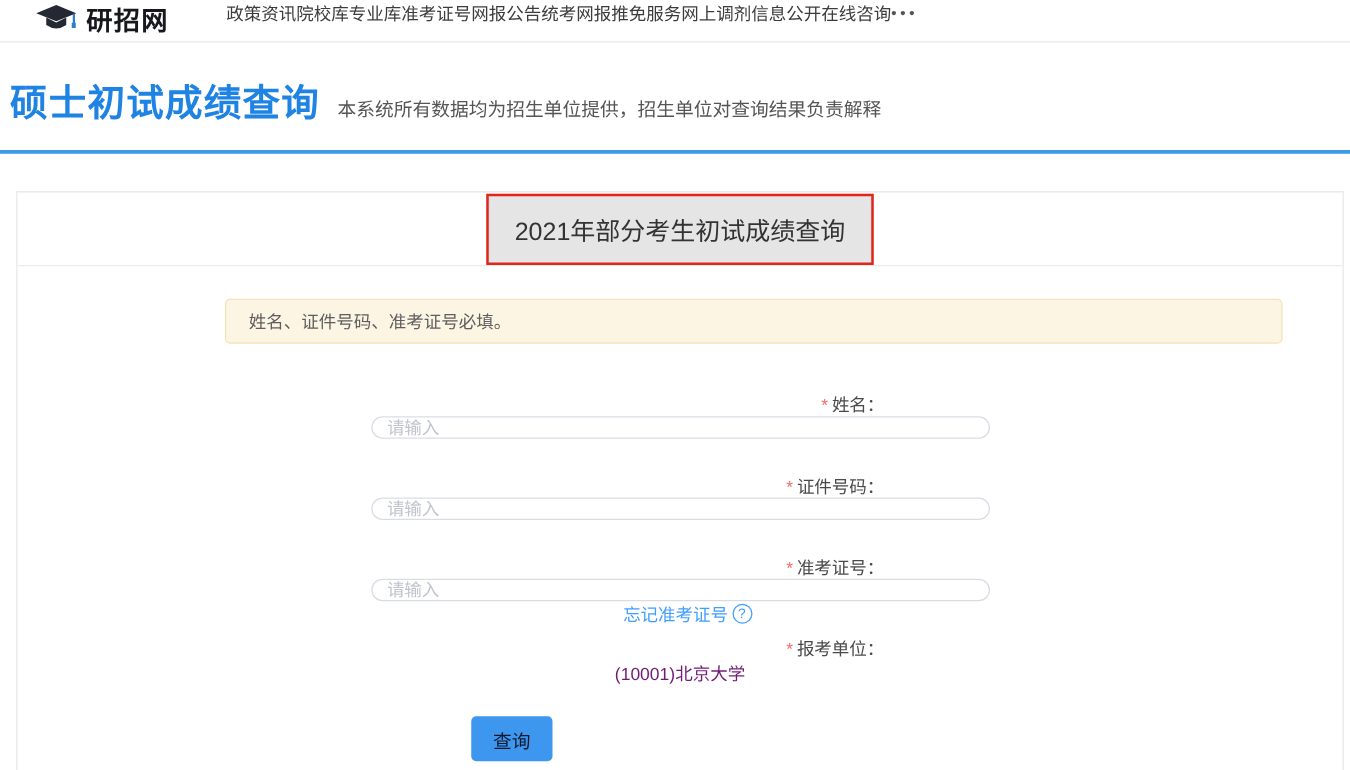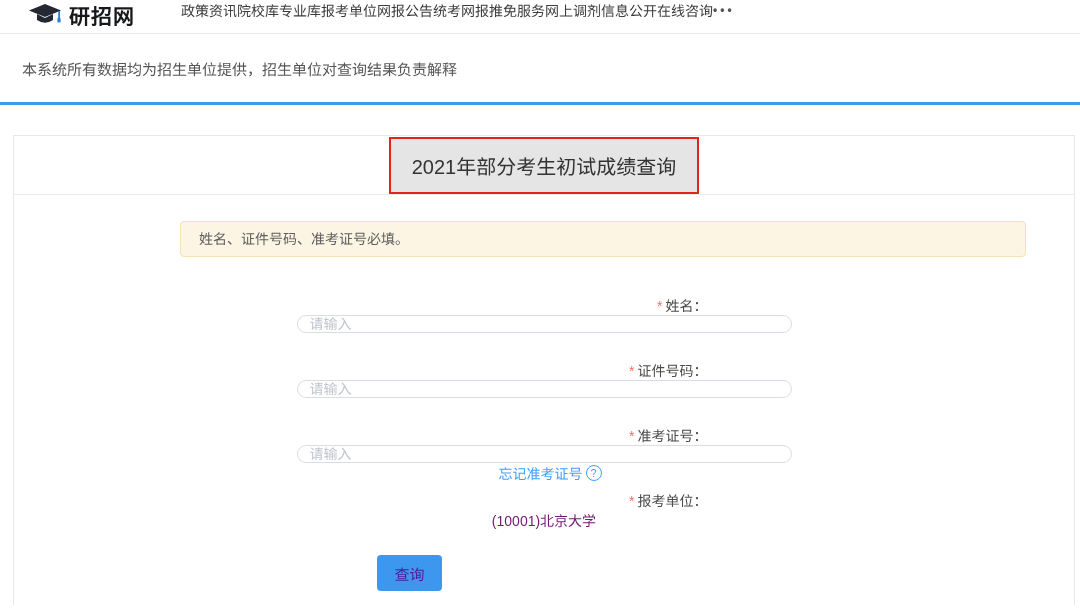--- a/index.html
+++ b/index.html
@@ -45,21 +45,21 @@
     padding: 0 12px; font-size: 14px; color: #333; outline: none;
     font-family: "Liberation Sans", sans-serif; }
   .text-input::placeholder { color: #c0c4cc; }
   .forgot-link { display: inline-flex; align-items: center; margin-left: 12px;
     font-size: 14px; color: #409eff; cursor: pointer; text-decoration: none; }
   .help-circle { display: inline-flex; align-items: center; justify-content: center;
     width: 16px; height: 16px; border: 1px solid #409eff; border-radius: 50%;
     font-size: 11px; margin-left: 3px; color: #409eff; }
   .unit-value { font-size: 14px; color: #701a75; }
   .btn-row { margin-left: 363px; margin-top: 1px; }
-  .btn-primary { width: 65px; height: 36px; background: #3e97ef; color: #4c1d95;
+  .btn-primary { width: 65px; height: 36px; background: #3e97ef; color: #0f172a;
     border: none; border-radius: 4px; font-size: 15px; cursor: pointer;
     font-family: "Liberation Sans", sans-serif; }
 </style>
 </head>
 <body>
 
 <div class="topnav">
   <div class="logo">
     <span style="display:inline-flex;">
       <svg width="34" height="24" viewBox="0 0 34 24">
@@ -69,32 +69,33 @@
         <rect x="29.4" y="15.2" width="3.2" height="4.2" fill="#2a7fd4"></rect>
       </svg>
     </span>
     <span class="logo-text">研招网</span>
   </div>
   <ul class="nav-list">
     <li class="nav-item">政策</li>
     <li class="nav-item">资讯</li>
     <li class="nav-item">院校库</li>
     <li class="nav-item">专业库</li>
-    <li class="nav-item">报考单位</li>
+    <li class="nav-item">准考证号</li>
     <li class="nav-item">网报公告</li>
     <li class="nav-item">统考网报</li>
     <li class="nav-item">推免服务</li>
     <li class="nav-item">网上调剂</li>
     <li class="nav-item">信息公开</li>
     <li class="nav-item">在线咨询</li>
     <li class="nav-item more">•••</li>
   </ul>
 </div>
 
 <div class="page-header">
+  <div class="page-title">硕士初试成绩查询</div>
   <div class="page-subtitle">本系统所有数据均为招生单位提供，招生单位对查询结果负责解释</div>
 </div>
 <div class="blue-divider"></div>
 
 <div class="card">
   <div class="card-header">
     <span class="annotation-box">
       <span>2021年部分考生初试成绩查询</span>
     </span>
   </div>

